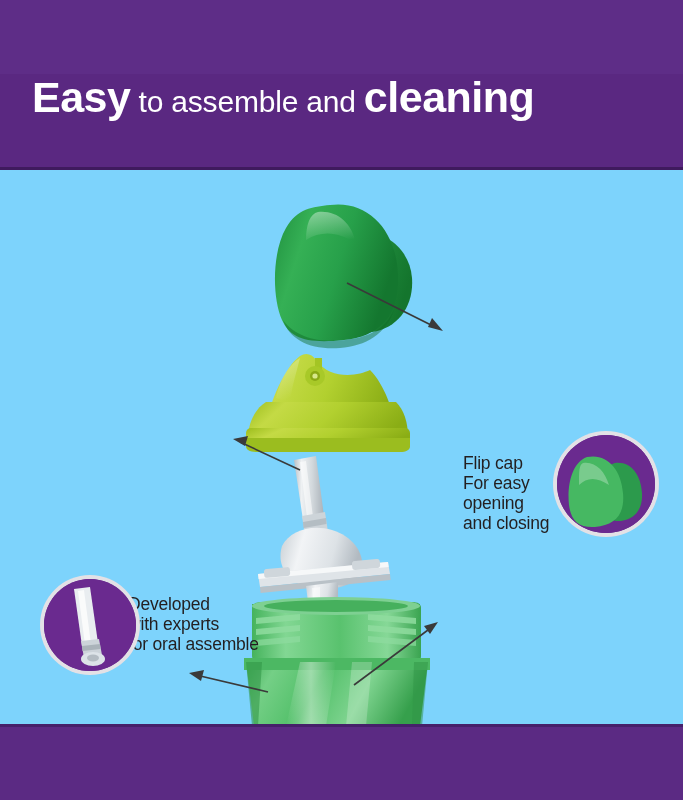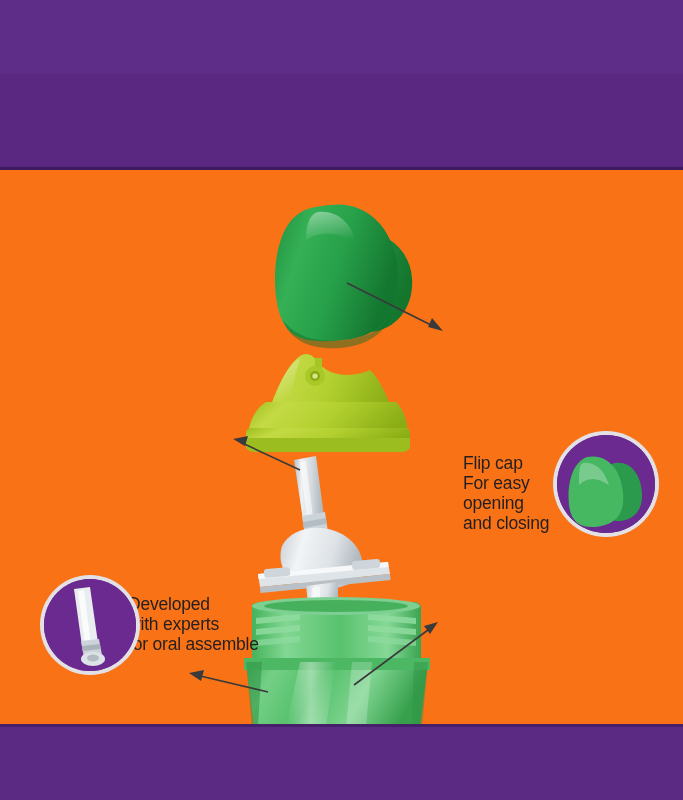--- a/index.html
+++ b/index.html
@@ -49,21 +49,21 @@
   .footer{
     position:absolute;left:0;top:724px;width:683px;height:76px;
     background:#5b2a83;
   }
   .footer-rule{
     position:absolute;left:0;top:0;width:683px;height:3px;
     background:#46206a;
   }
 
   
-  .stage{position:absolute;left:0;top:170px;width:683px;height:554px;background:#f97316;}
+  .stage{position:absolute;left:0;top:170px;width:683px;height:554px;background:#7dd3fc;}
 
   
   .product{position:absolute;left:0;top:0;width:683px;height:554px;}
 
   
   .callout{position:absolute;}
   .callout-text{
     position:absolute;
     font-size:17.5px;
     line-height:20px;
@@ -94,20 +94,21 @@
   #c-straw .badge{left:557px;top:589px;width:100px;height:100px;}
 </style>
 </head>
 <body>
 
 <div class="page">
 
   <div class="header">
     <div class="header-band-top"></div>
     <div class="header-band-bottom"></div>
+    <div class="header-title"><span class="t-strong">Easy</span><span class="t-light"> to assemble and </span><span class="t-strong">cleaning</span></div>
     <div class="header-rule"></div>
   </div>
 
   <div class="stage">
 
     <svg class="product" viewBox="0 0 683 554">
       <defs>
 
         <linearGradient id="gCapMain" x1="0" y1="0" x2="1" y2="0.35">
           <stop offset="0%" stop-color="#1f8f3e"></stop>

